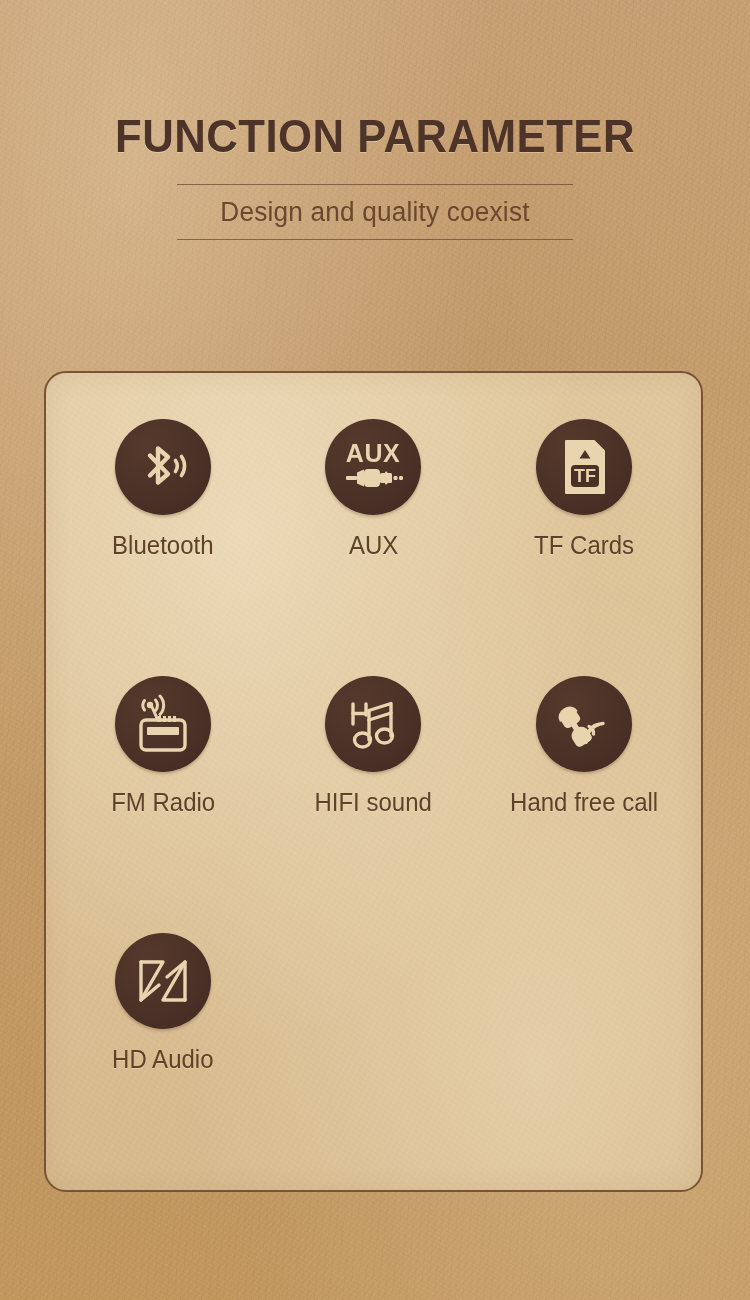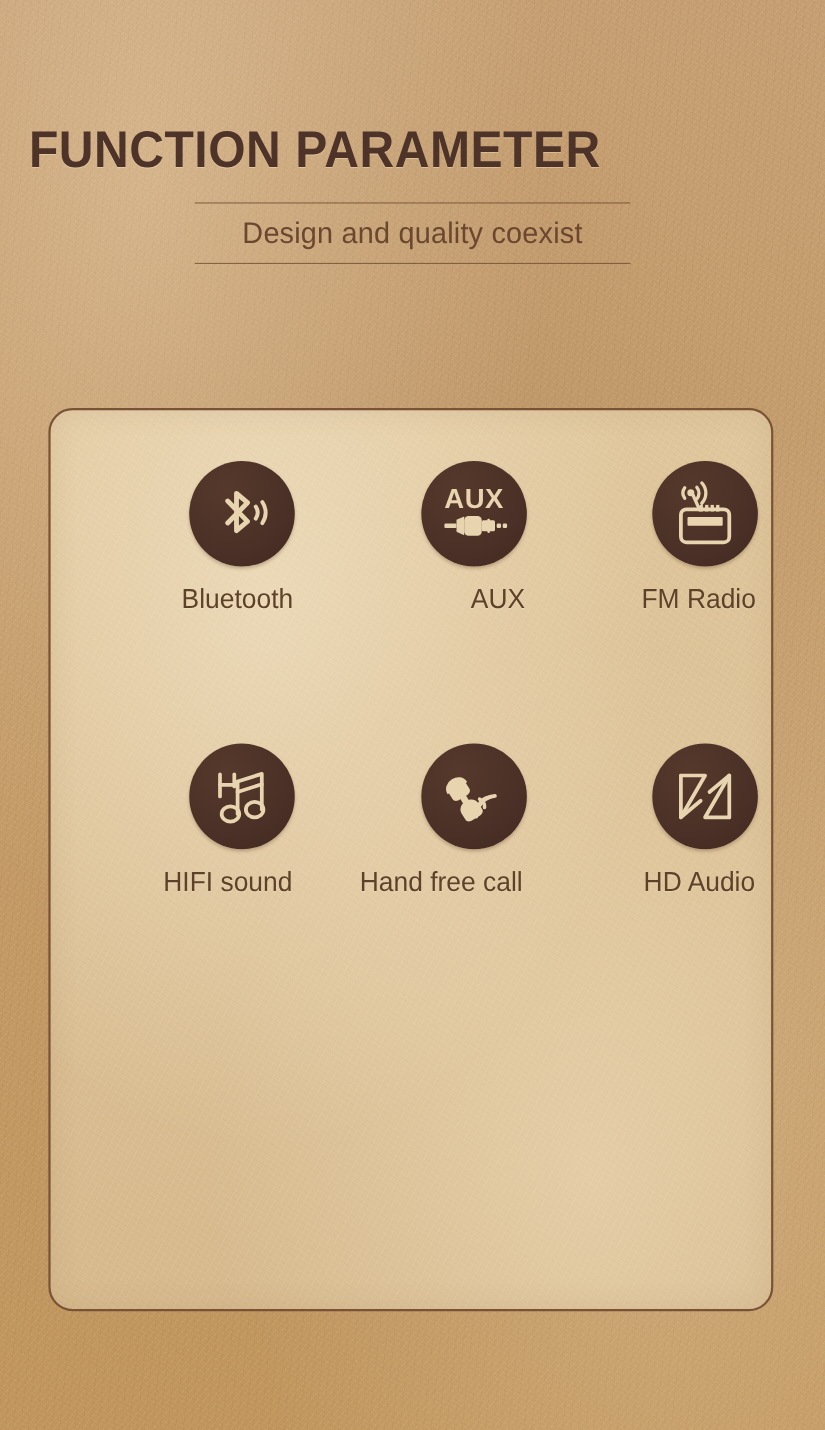--- a/index.html
+++ b/index.html
@@ -38,20 +38,21 @@
     pointer-events: none;
     opacity: 0.55;
     mix-blend-mode: multiply;
   }
 
   
   .header {
     position: absolute;
     top: 0; left: 0;
     width: 750px;
+    text-align: center;
   }
   .title {
     margin: 0;
     padding-top: 108px;
     font-family: "Liberation Sans Narrow", "Liberation Sans", sans-serif;
     font-size: 47px;
     font-weight: bold;
     letter-spacing: 0.5px;
     color: #4d3328;
     transform: scaleX(0.93);
@@ -104,21 +105,21 @@
     inset: 0;
     display: grid;
     grid-template-columns: repeat(3, 1fr);
     grid-template-rows: repeat(3, 1fr);
     padding: 24px 12px 22px 12px;
     box-sizing: border-box;
   }
   .cell {
     display: flex;
     flex-direction: column;
-    align-items: flex-end;
+    align-items: center;
     justify-content: flex-start;
     padding-top: 22px;
   }
   .badge {
     width: 96px;
     height: 96px;
     border-radius: 50%;
     background: radial-gradient(circle at 35% 28%, #56392c 0%, #4a3026 60%, #42291f 100%);
     display: flex;
     align-items: center;
@@ -194,20 +195,31 @@
             <rect x="40" y="36" width="12" height="10" rx="1.5"></rect>
             <rect x="45" y="34.5" width="2.4" height="13" rx="1"></rect>
             <rect x="53.5" y="39" width="4" height="4" rx="1.2"></rect>
             <rect x="59" y="39" width="4" height="4" rx="1.2"></rect>
           </g>
         </svg>
       </div>
       <div class="label">AUX</div>
     </div>
 
+    <div class="cell">
+      <div class="badge">
+        <svg width="56" height="62" viewBox="0 0 56 62">
+          <path d="M10 5 L38 5 L48 15 L48 57 L10 57 Z" fill="#e8d5b0" stroke="#e8d5b0" stroke-width="2" stroke-linejoin="round"></path>
+          <polygon points="29,14 34.5,22.5 23.5,22.5" fill="#4a3026"></polygon>
+          <rect x="15" y="29" width="28" height="22" rx="4" fill="#4a3026"></rect>
+          <text x="29" y="46" text-anchor="middle" font-family="'Liberation Sans Narrow','Liberation Sans',sans-serif" font-size="18" font-weight="bold" fill="#e8d5b0">TF</text>
+        </svg>
+      </div>
+      <div class="label">TF Cards</div>
+    </div>
 
     <div class="cell">
       <div class="badge">
         <svg width="64" height="60" viewBox="0 0 64 60">
           <g fill="none" stroke="#e8d5b0" stroke-width="3" stroke-linecap="round">
             <circle cx="19" cy="11" r="3.2" fill="#e8d5b0" stroke="none"></circle>
             <path d="M24.5 6 A8 8 0 0 1 24.5 16.5"></path>
             <path d="M29 2 A13.5 13.5 0 0 1 29 20.5"></path>
             <path d="M13.5 6.5 A8 8 0 0 0 13.5 16"></path>
             <path d="M21 13 L27 26.5"></path>

